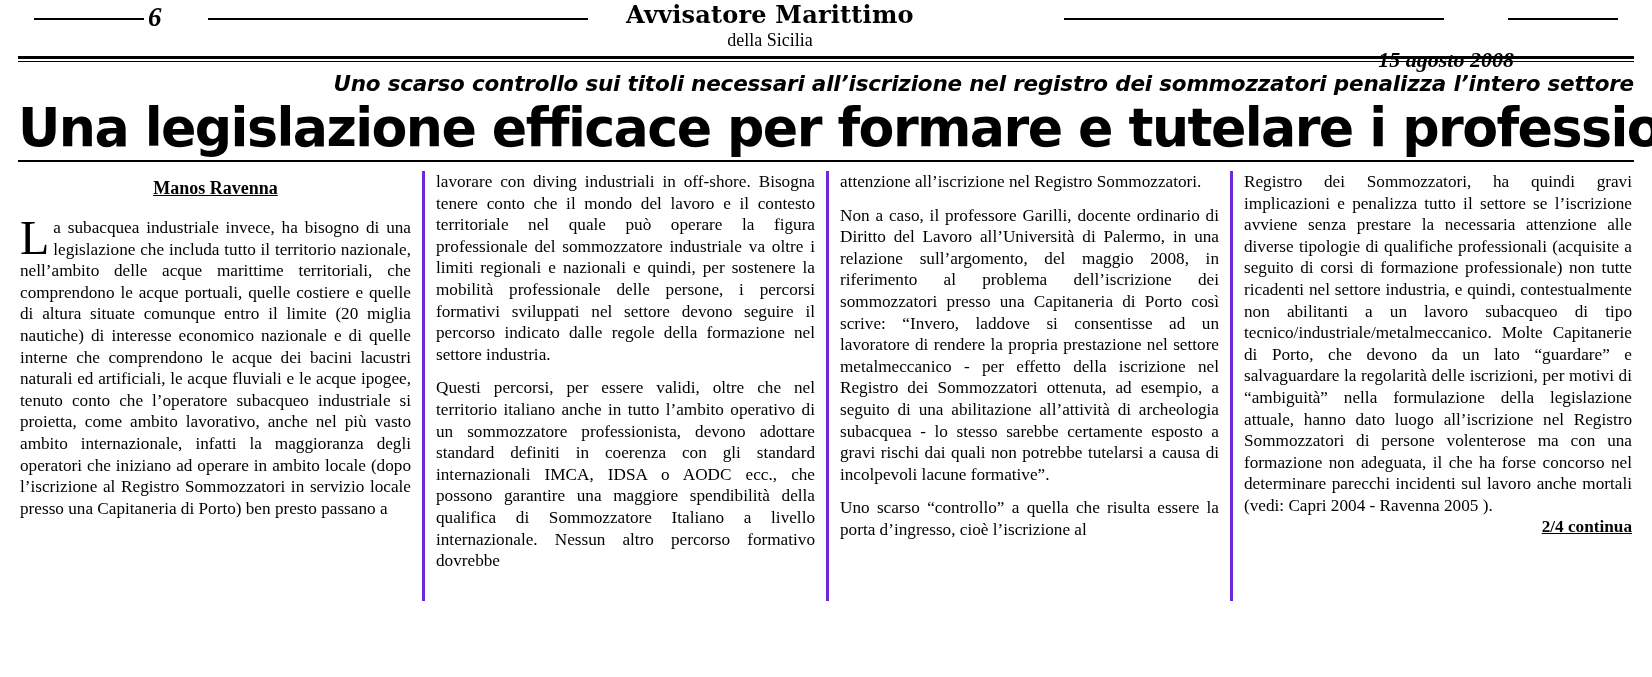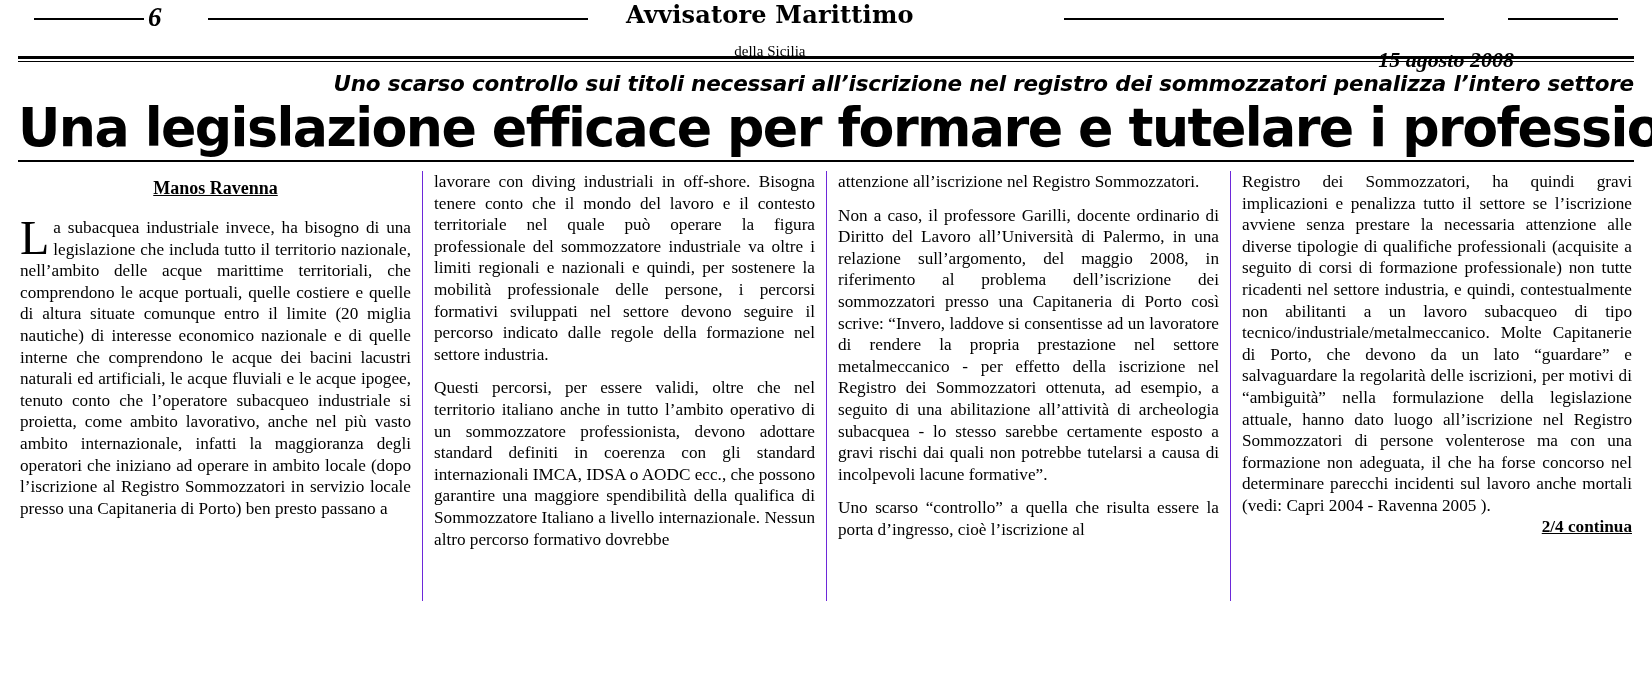--- a/index.html
+++ b/index.html
@@ -47,23 +47,23 @@
   .paper-title {
     font-family: "DejaVu Serif", serif;
     font-weight: bold;
     font-size: 24px;
     line-height: 28px;
     letter-spacing: 0.2px;
     white-space: nowrap;
   }
   .paper-sub {
     font-family: "Liberation Serif", serif;
-    font-size: 15px;
+    font-size: 18px;
     line-height: 18px;
-    margin-top: 13px;
+    margin-top: 2px;
   }
   .issue-date {
     font-family: "Liberation Serif", serif;
     font-weight: bold;
     font-style: italic;
     font-size: 22px;
     line-height: 34px;
     padding-right: 120px;
     white-space: nowrap;
     margin-top: 43px;
@@ -132,21 +132,21 @@
     margin-top: 9px;
     height: 430px;
   }
   .col {
     width: 25%;
     box-sizing: border-box;
     position: relative;
     padding: 0 11px;
   }
   .col + .col {
-    border-left: 1px solid #6d28d9;
+    border-left: 3px solid #6d28d9;
   }
   .col:first-child { padding-left: 2px; }
   .col:last-child  { padding-right: 2px; }
 
   .byline {
     font-family: "Liberation Serif", serif;
     font-weight: bold;
     font-size: 18px;
     line-height: 22px;
     text-align: center;

